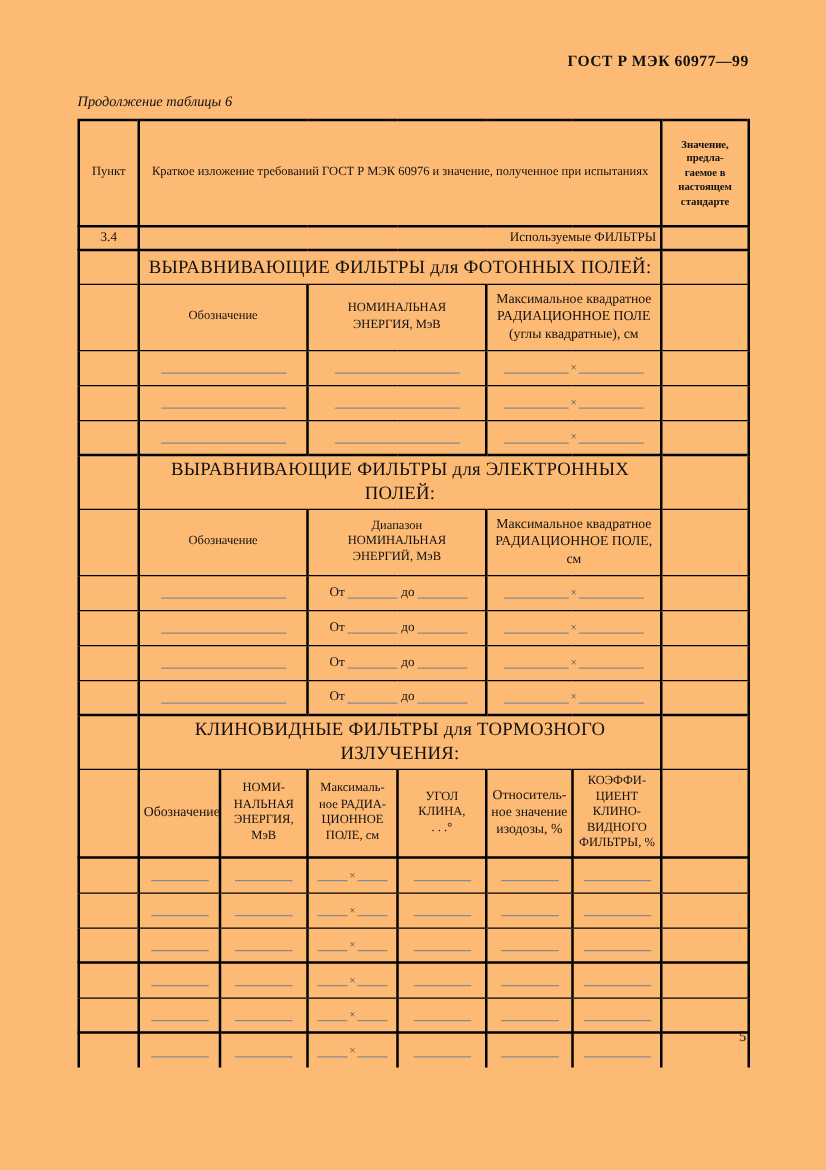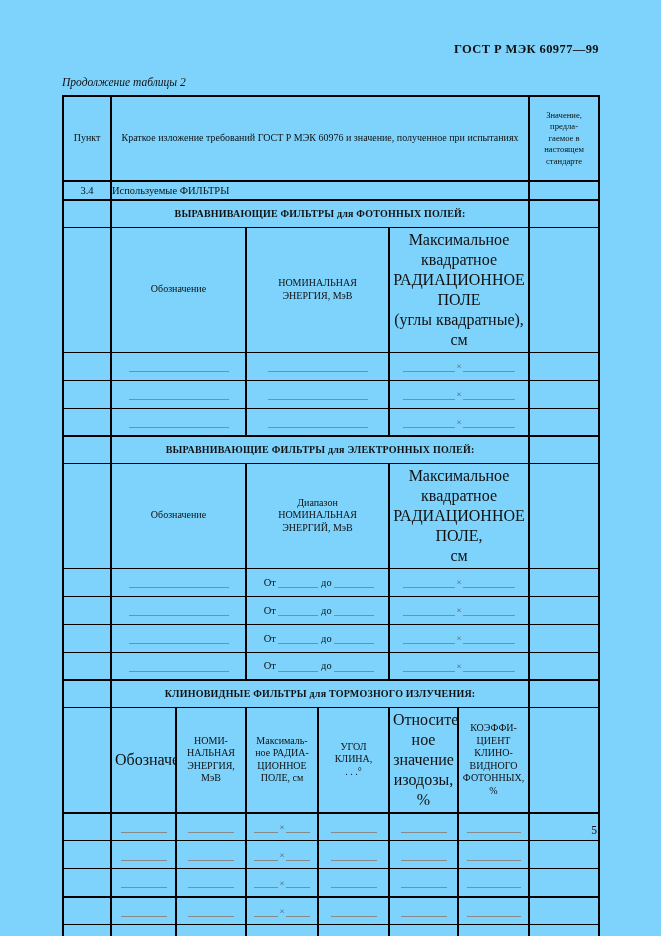--- a/index.html
+++ b/index.html
@@ -1,19 +1,19 @@
 <!DOCTYPE html>
 <html><head>
 <meta charset="utf-8">
 <style>
   html,body{margin:0;padding:0;background:#e8e8e8;}
   .page{
     position:relative;
     width:661px;height:936px;
-    background:#7dd3fc;
+    background:#fdba74;
     font-family:"Liberation Serif","DejaVu Serif",serif;
     color:#111;
     overflow:hidden;
   }
   .doc-code{
     position:absolute;top:42px;right:62px;
     font-weight:bold;font-size:12.5px;letter-spacing:.4px;
   }
   .caption{
     position:absolute;top:76px;left:62px;
@@ -29,26 +29,26 @@
     border:1px solid #000;
     border-left-width:2px;border-right-width:2px;
     padding:2px 3px;
     text-align:center;vertical-align:middle;
     font-size:10.5px;line-height:1.25;
     overflow:hidden;
   }
   tr.bb td{border-bottom-width:2px;}
   tr.bt td{border-top-width:2px;margin-top:25px;}
   tr:last-child td{border-bottom:none;}
-  .small{font-size:8.6px;line-height:1.35;}
+  .small{font-size:8.6px;line-height:1.35;font-weight:bold;}
   .pre{white-space:pre-line;}
-  .left{text-align:left;padding-left:0;margin-left:16px;}
-  .sec-title{font-weight:bold;font-size:10px;letter-spacing:.2px;}
+  .left{text-align:right;padding-left:0;margin-left:16px;}
+  .sec-title{font-weight:normal;font-size:15px;letter-spacing:.2px;}
   .subhead{font-size:10px;margin-top:32px;}
-  .subhead-sm{font-size:16px;font-family:Liberation Serif, serif;}
+  .subhead-sm{font-size:11px;font-family:Liberation Serif, serif;}
   .blank{
     display:inline-block;height:9px;
     border-bottom:1px solid #8a8a8a;
     vertical-align:middle;
   }
   .w100{width:100px;} .w55{width:52px;}
   .w42{width:40px;} .w46{width:46px;} .w26{width:24px;} .w54{width:54px;}
   .xmark{font-size:9px;color:#555;padding:0 1px;vertical-align:middle;}
   .otdo{font-size:10.5px;text-align:center;padding-left:6px;}
   .page-number{
@@ -57,21 +57,21 @@
   }
   tr.h-head{height:85px;} tr.h-item{height:16px;} tr.h-sec{height:27px;}
   tr.h-sub1{height:53px;} tr.h-row{height:28px;} tr.h-sub3{height:71px;}
 </style>
 </head>
 <body>
 
 <div class="page">
 
   <div class="doc-code">ГОСТ Р МЭК 60977—99</div>
-  <div class="caption">Продолжение таблицы 2</div>
+  <div class="caption">Продолжение таблицы 6</div>
 
   <table class="main">
     <colgroup>
       <col style="width:48px">
         <col style="width:65px">
         <col style="width:70px">
         <col style="width:72px">
       <col style="width:71px">
         <col style="width:69px">
         <col style="width:71px">
@@ -201,21 +201,21 @@
       <td class="subhead pre">УГОЛ
 КЛИНА,
 . . .°</td>
       <td class="subhead-sm pre">Относитель-
 ное значение
 изодозы, %</td>
       <td class="subhead pre">КОЭФФИ-
 ЦИЕНТ
 КЛИНО-
 ВИДНОГО
-ФОТОННЫХ, %</td>
+ФИЛЬТРЫ, %</td>
       <td></td>
     </tr>
 
     <tr class="h-row">
       <td></td>
       <td><span class="blank w46"></span></td>
       <td><span class="blank w46"></span></td>
       <td><span class="blank w26"></span><span class="xmark">×</span><span class="blank w26"></span></td>
       <td><span class="blank w46"></span></td>
       <td><span class="blank w46"></span></td>

